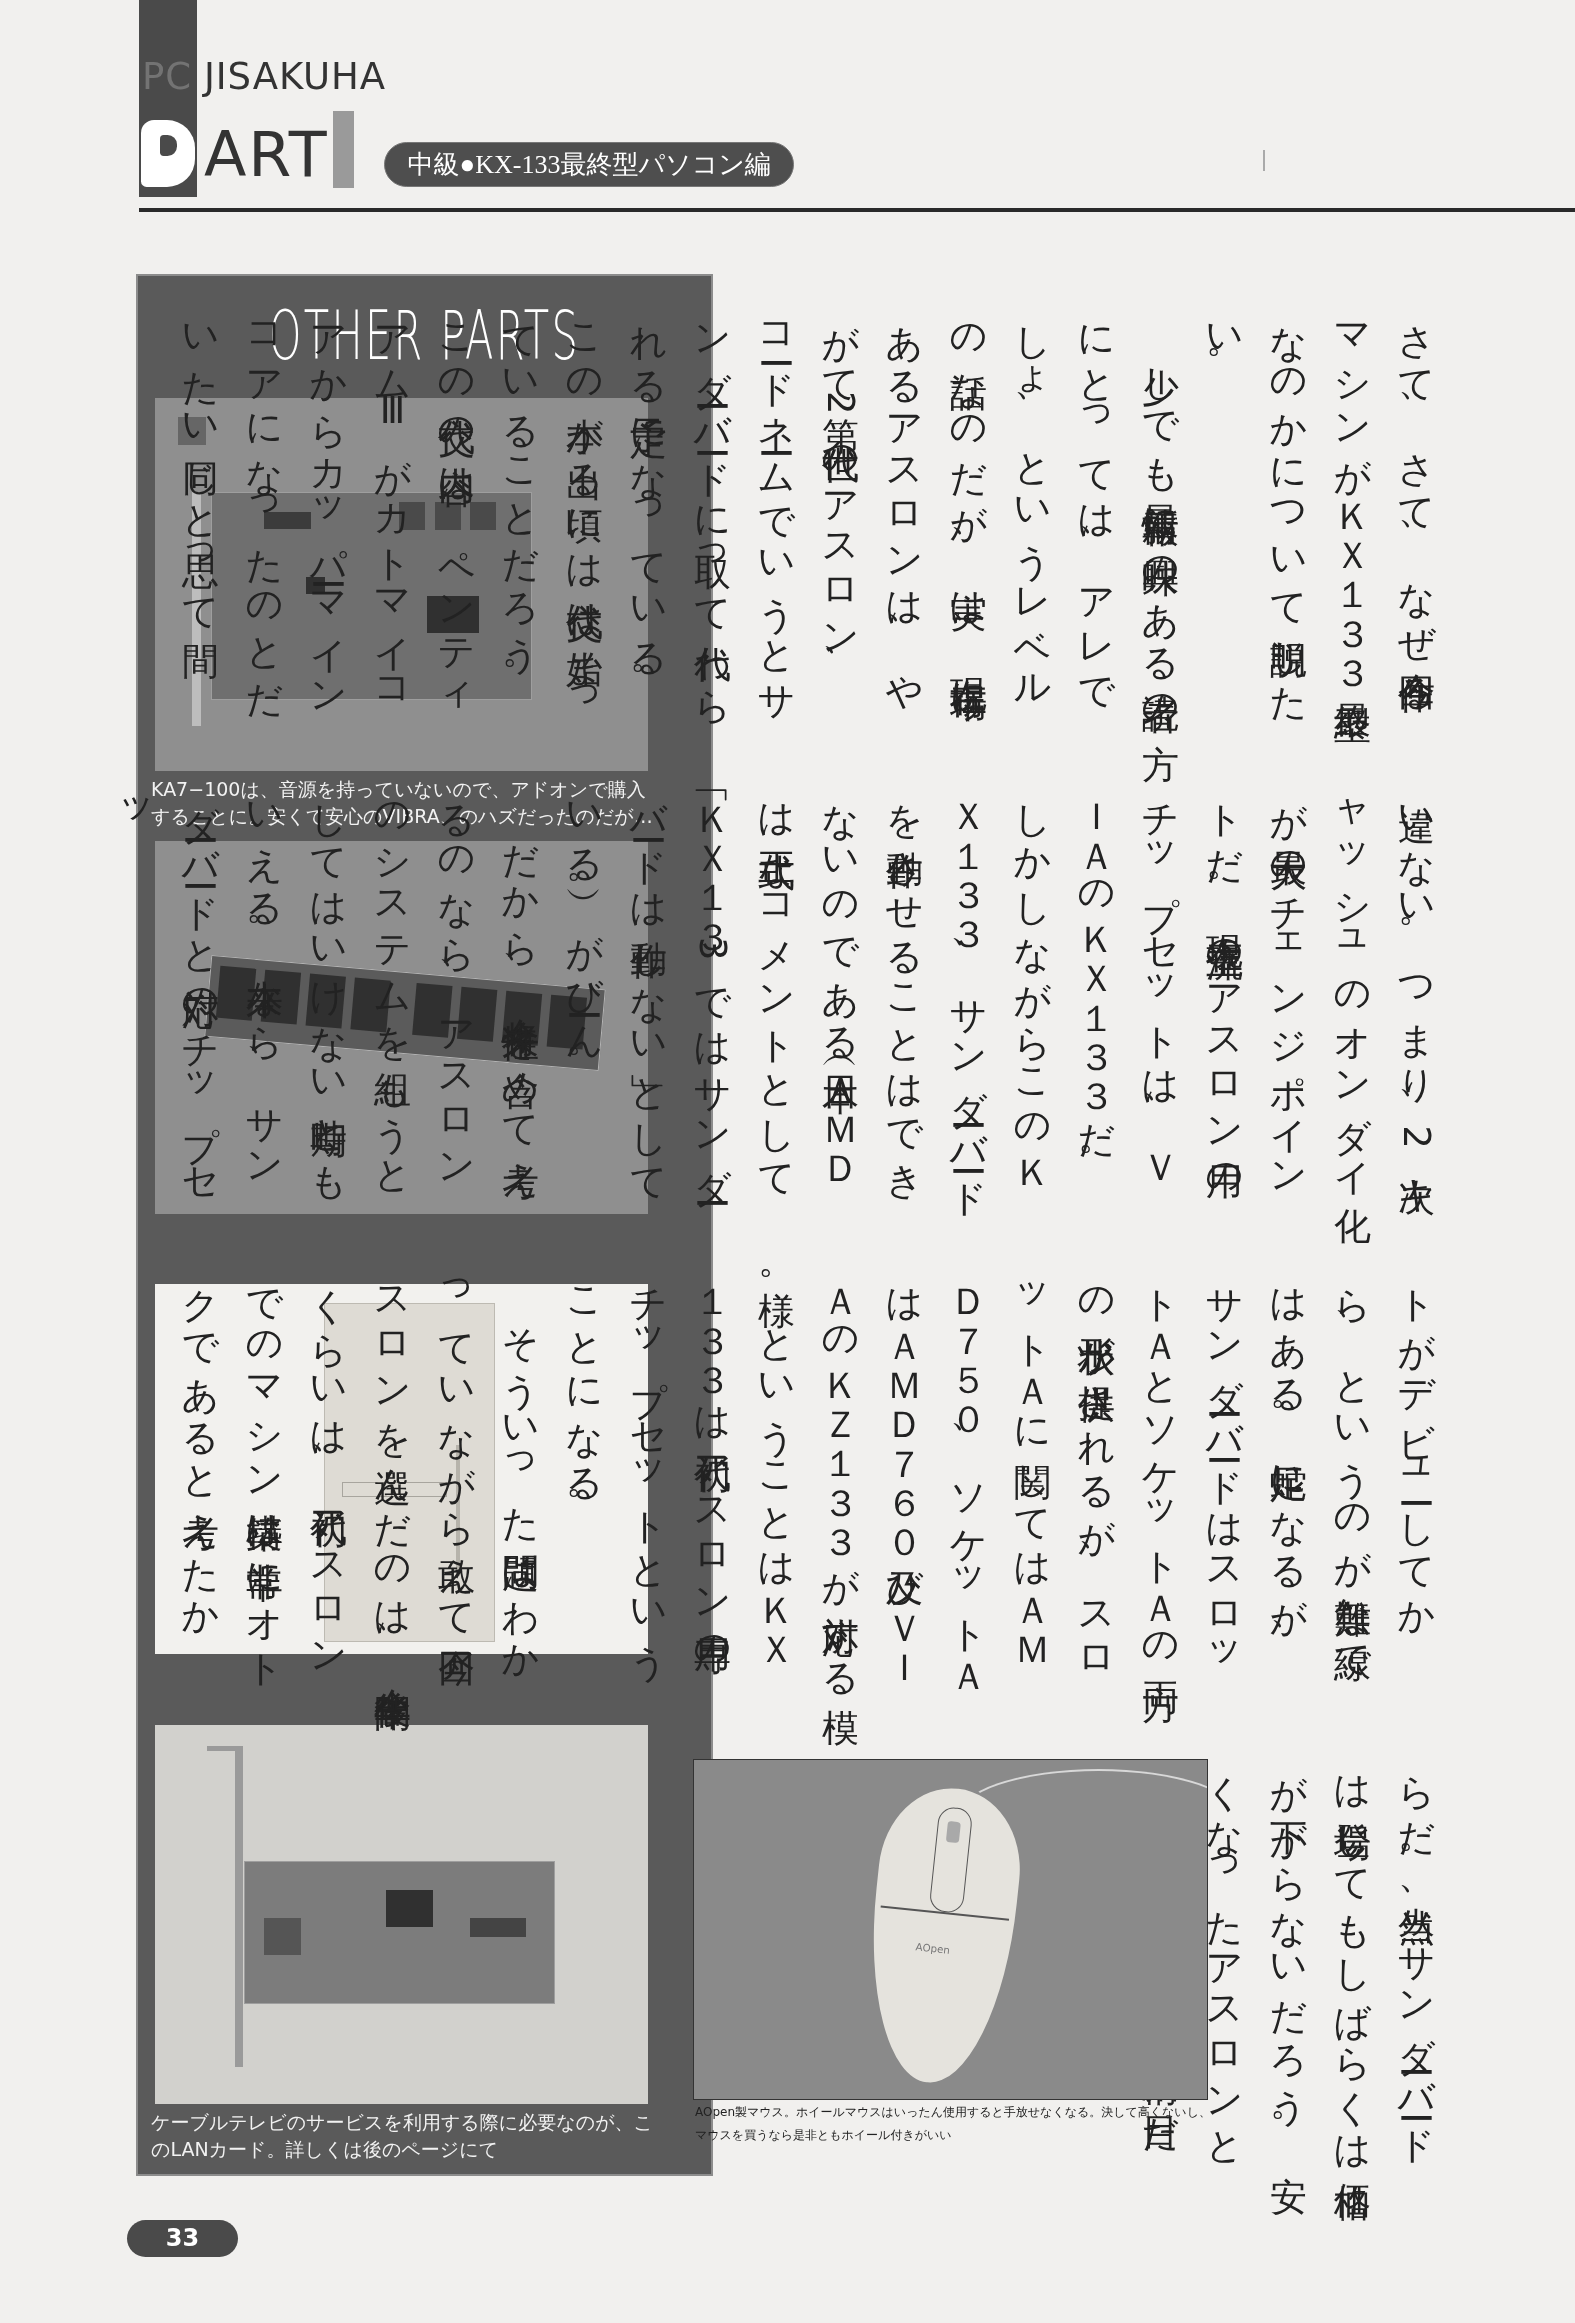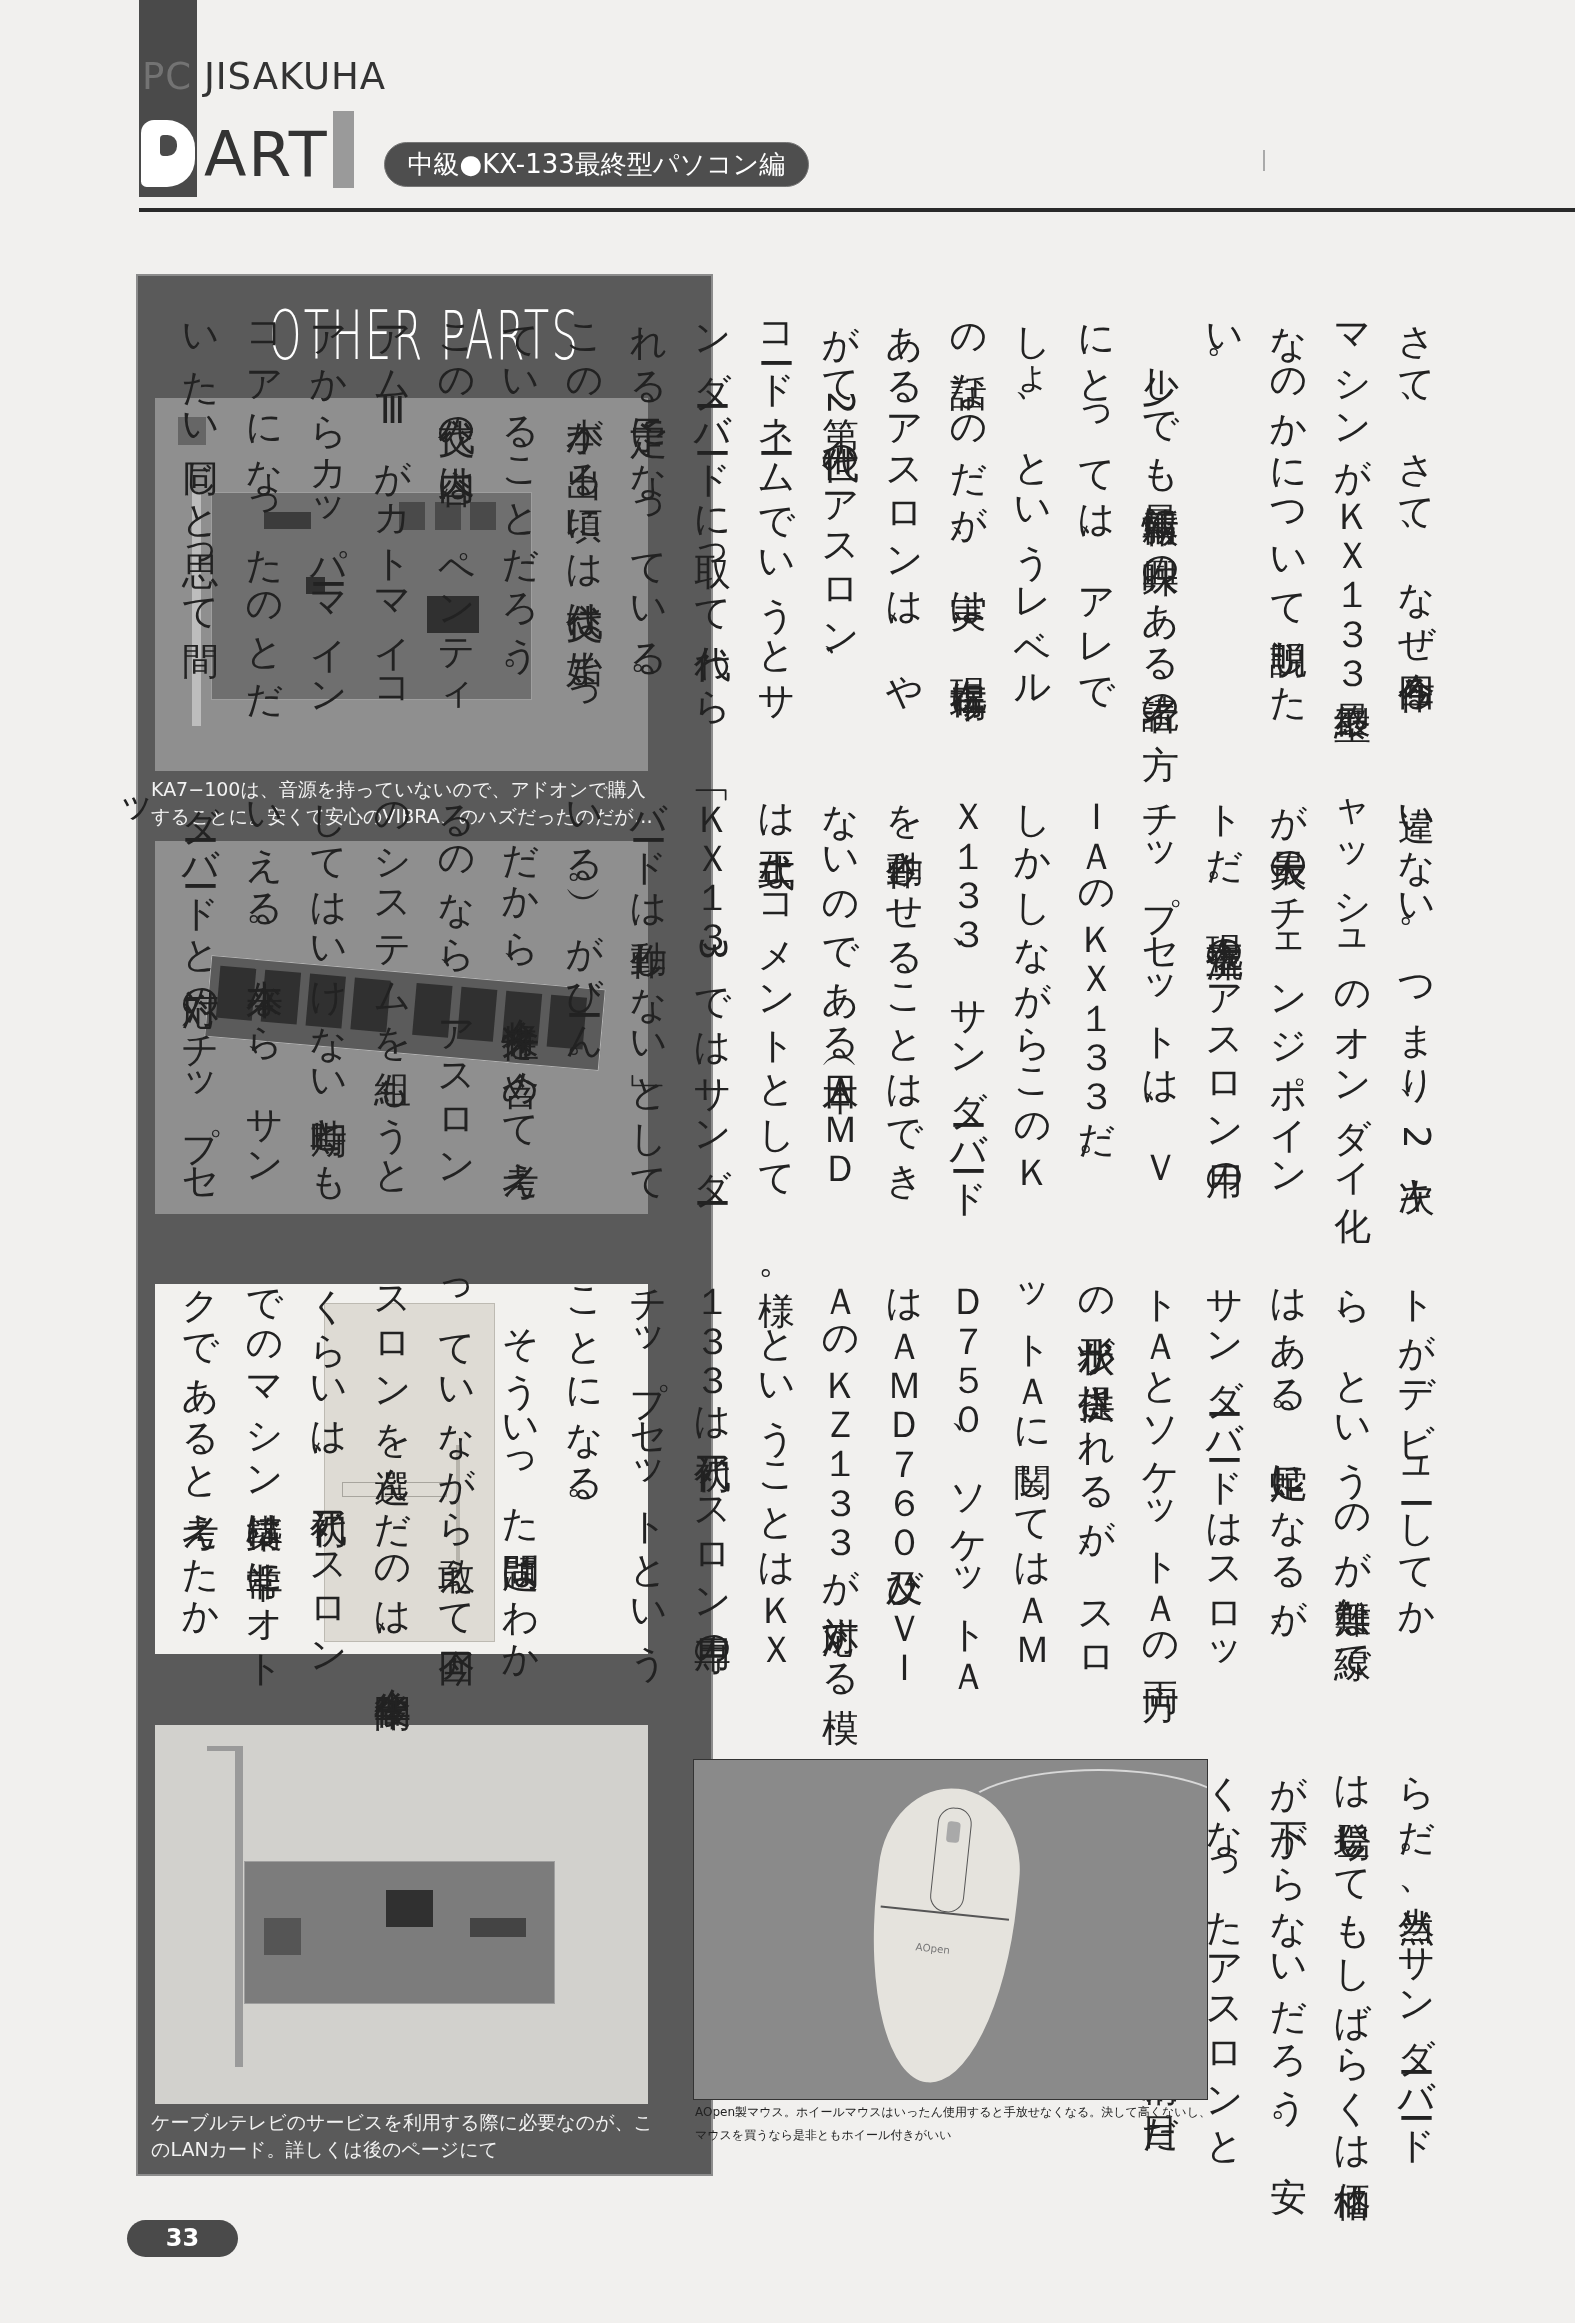--- a/index.html
+++ b/index.html
@@ -6,21 +6,21 @@
   body{width:1576px;height:2324px;background:#f1f0ee;position:relative;overflow:hidden;font-family:"DejaVu Sans","Liberation Sans",sans-serif;color:#1d1d1d;}
   .abs{position:absolute;}
   
   .hdr-bar{left:139px;top:0;width:58px;height:197px;background:#4a4a4a;}
   .hdr-pc{left:142px;top:58px;font-size:37px;color:#737373;letter-spacing:0.9px;font-family:"DejaVu Sans",sans-serif;line-height:1;}
   .hdr-jis{left:204px;top:58px;font-size:37px;color:#333;letter-spacing:0.9px;line-height:1;}
   .hdr-p{left:141px;top:120px;width:54px;height:67px;background:#fff;border-radius:13px 28px 28px 5.6px;}
   .hdr-p::after{content:"";position:absolute;left:19px;top:15px;width:17px;height:20.6px;background:#4a4a4a;border-radius:3.7px 9.4px 9.4px 3.7px;}
   .hdr-art{left:204px;top:124px;font-size:62px;color:#333;line-height:1;letter-spacing:1.9px;}
   .hdr-one{left:333px;top:111px;width:20.6px;height:77px;background:#9a9a9a;}
-  .pill{left:384px;top:142px;height:43px;padding:0 22.5px;border-radius:22.5px;background:#4e4e4e;border:1.9px solid #777;color:#fff;font-size:26px;line-height:43px;white-space:nowrap;}
+  .pill{left:384px;top:142px;height:43px;padding:0 22.5px;border-radius:22.5px;background:#4e4e4e;border:1.9px solid #777;color:#fff;font-size:26px;line-height:43px;white-space:nowrap;font-family:Liberation Serif, serif;}
   .hdr-rule{left:139px;top:208px;width:1437px;height:3.7px;background:#2a2a2a;}
   .tick{left:1263px;top:150px;width:1.9px;height:20.6px;background:#aaa;}
   
   .sidebar{left:136px;top:274px;width:577px;height:1902px;background:#5a5a5a;border:2.8px solid #8c8c8c;box-sizing:border-box;}
   .side-title{left:0;top:20.6px;width:100%;text-align:center;color:#fff;font-size:67px;letter-spacing:3.7px;font-family:"DejaVu Sans",sans-serif;font-weight:200;transform:scaleX(0.62);transform-origin:center;}
   .photo{position:absolute;left:17px;width:493px;background:#8f8f8f;overflow:hidden;}
   .cap{position:absolute;left:13px;width:506px;color:#f2f2f2;font-size:19px;line-height:27px;}
   
   .pcb{position:absolute;background:#6f6f6f;border:1.9px solid #9e9e9e;}
   .chip{position:absolute;background:#303030;}

